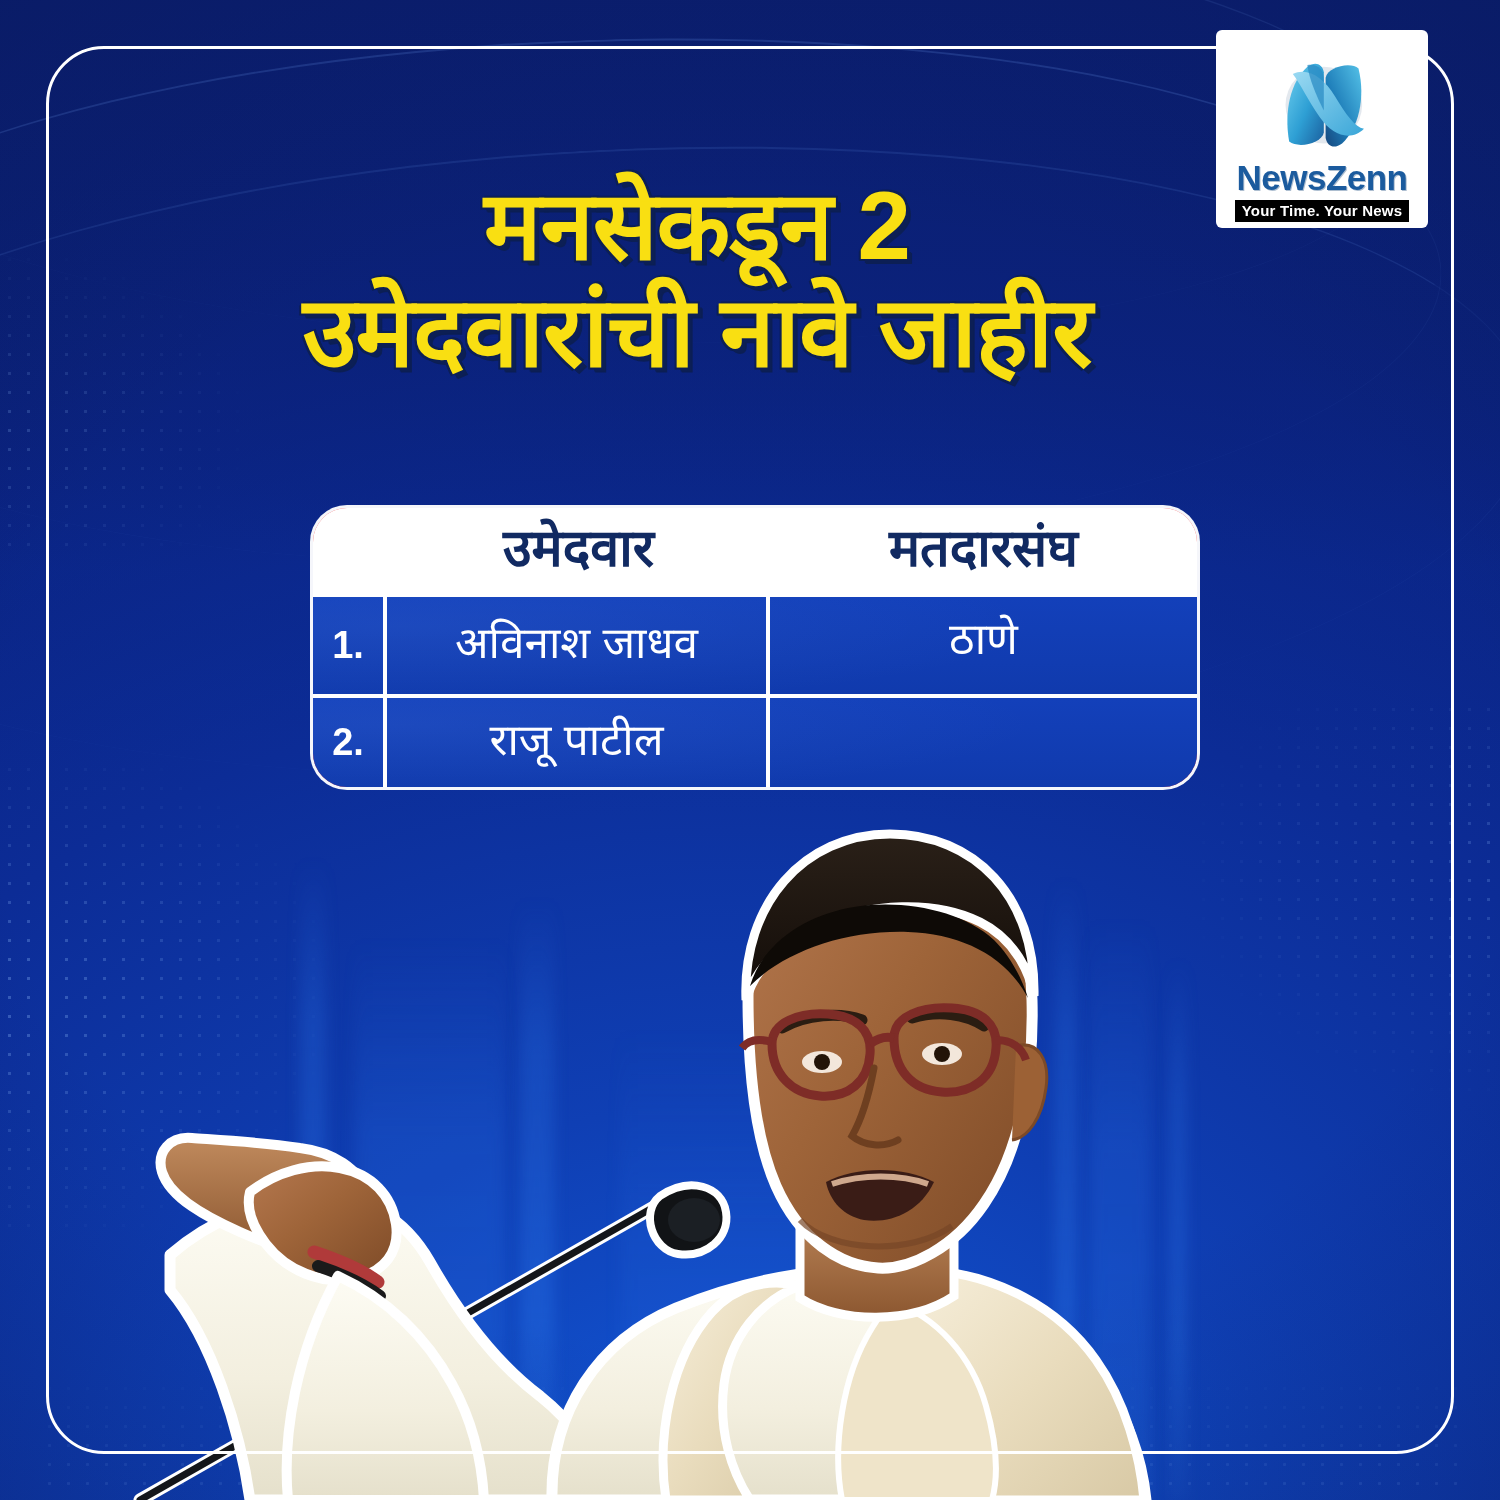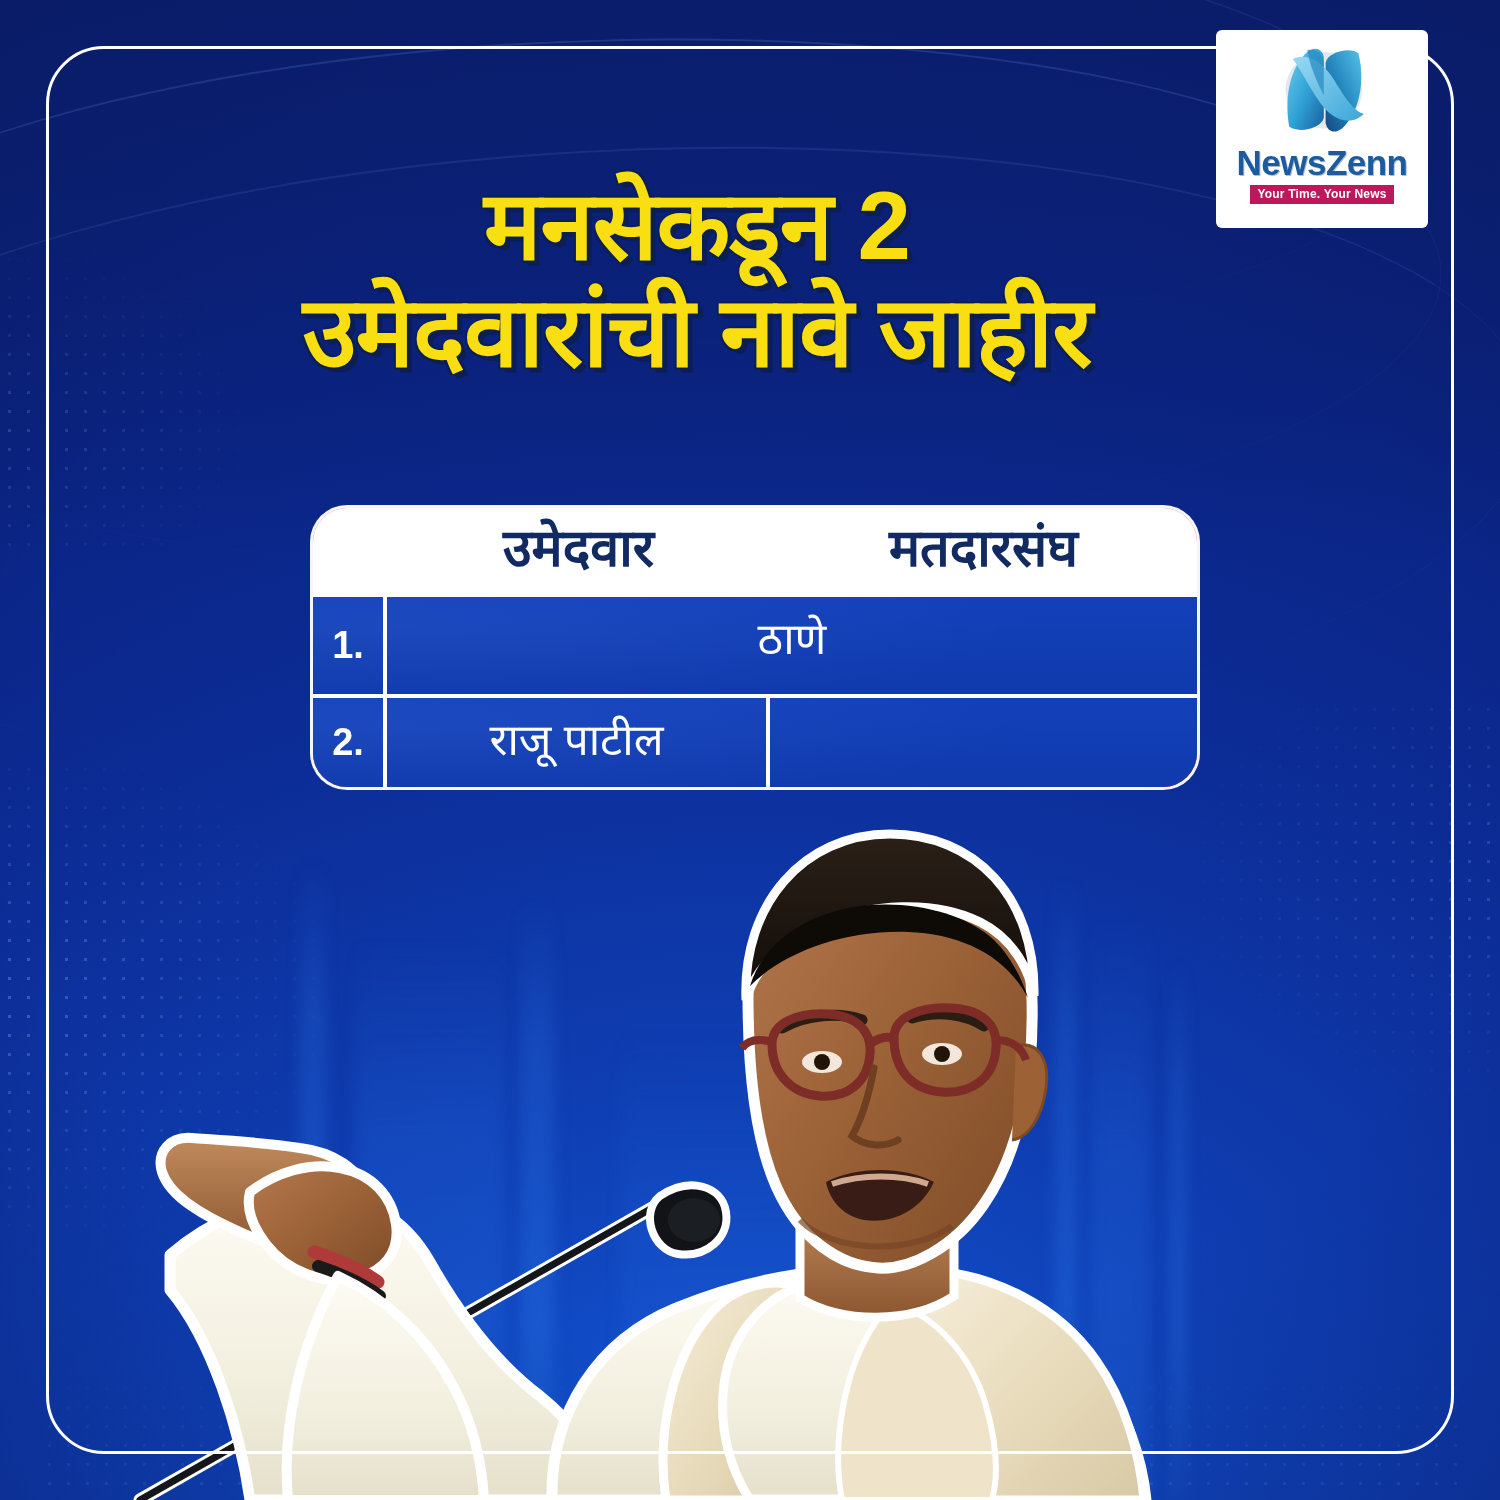--- a/index.html
+++ b/index.html
@@ -114,41 +114,41 @@
     top: 30px;
     width: 212px;
     height: 198px;
     background: #ffffff;
     border-radius: 6px;
     z-index: 40;
     display: flex;
     flex-direction: column;
     align-items: center;
     justify-content: flex-start;
-    padding-top: 9px;
+    padding-top: 24px;
     box-sizing: border-box;
   }
   .logo-mark { width: 110px; height: 104px; }
   .logo-word {
     font-family: "Liberation Sans", sans-serif;
     font-weight: bold;
     font-size: 35px;
     color: #1b5b9e;
     letter-spacing: -0.5px;
     line-height: 1;
     margin-top: 2px;
     text-shadow: 1px 1px 0 rgba(20,70,120,0.35);
   }
   .logo-tag {
     margin-top: 5px;
-    background: #be185d;
+    background: #000000;
     color: #ffffff;
     font-family: "Liberation Sans", sans-serif;
     font-weight: bold;
-    font-size: 12px;
+    font-size: 15px;
     letter-spacing: 0.2px;
     padding: 2px 7px 3px 7px;
     white-space: nowrap;
   }
 
   
   .headline {
     position: absolute;
     left: 0;
     top: 176px;
@@ -408,20 +408,21 @@
 
   <div class="table-wrap">
     <div class="t-head">
       <div class="h-idx"></div>
       <div class="h-cell h-cand">उमेदवार</div>
       <div class="h-cell h-const">मतदारसंघ</div>
     </div>
 
     <div class="t-row">
       <div class="c-idx">1.</div>
+      <div class="c-cand">अविनाश जाधव</div>
       <div class="c-const">ठाणे</div>
     </div>
 
     <div class="t-row">
       <div class="c-idx">2.</div>
       <div class="c-cand">राजू पाटील</div>
     </div>
   </div>
 
   <div class="logo-card">

